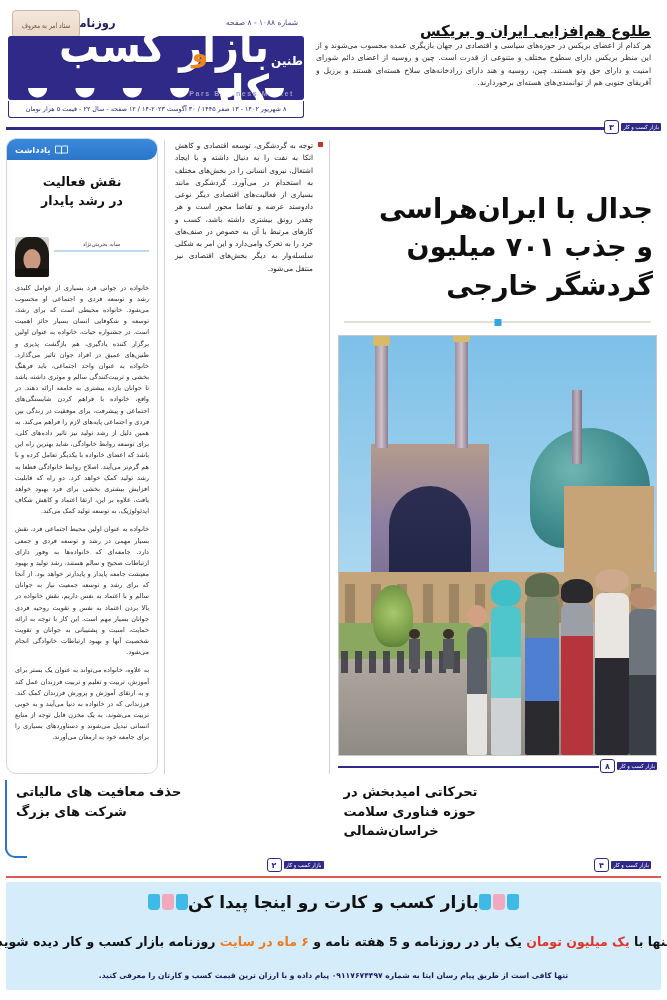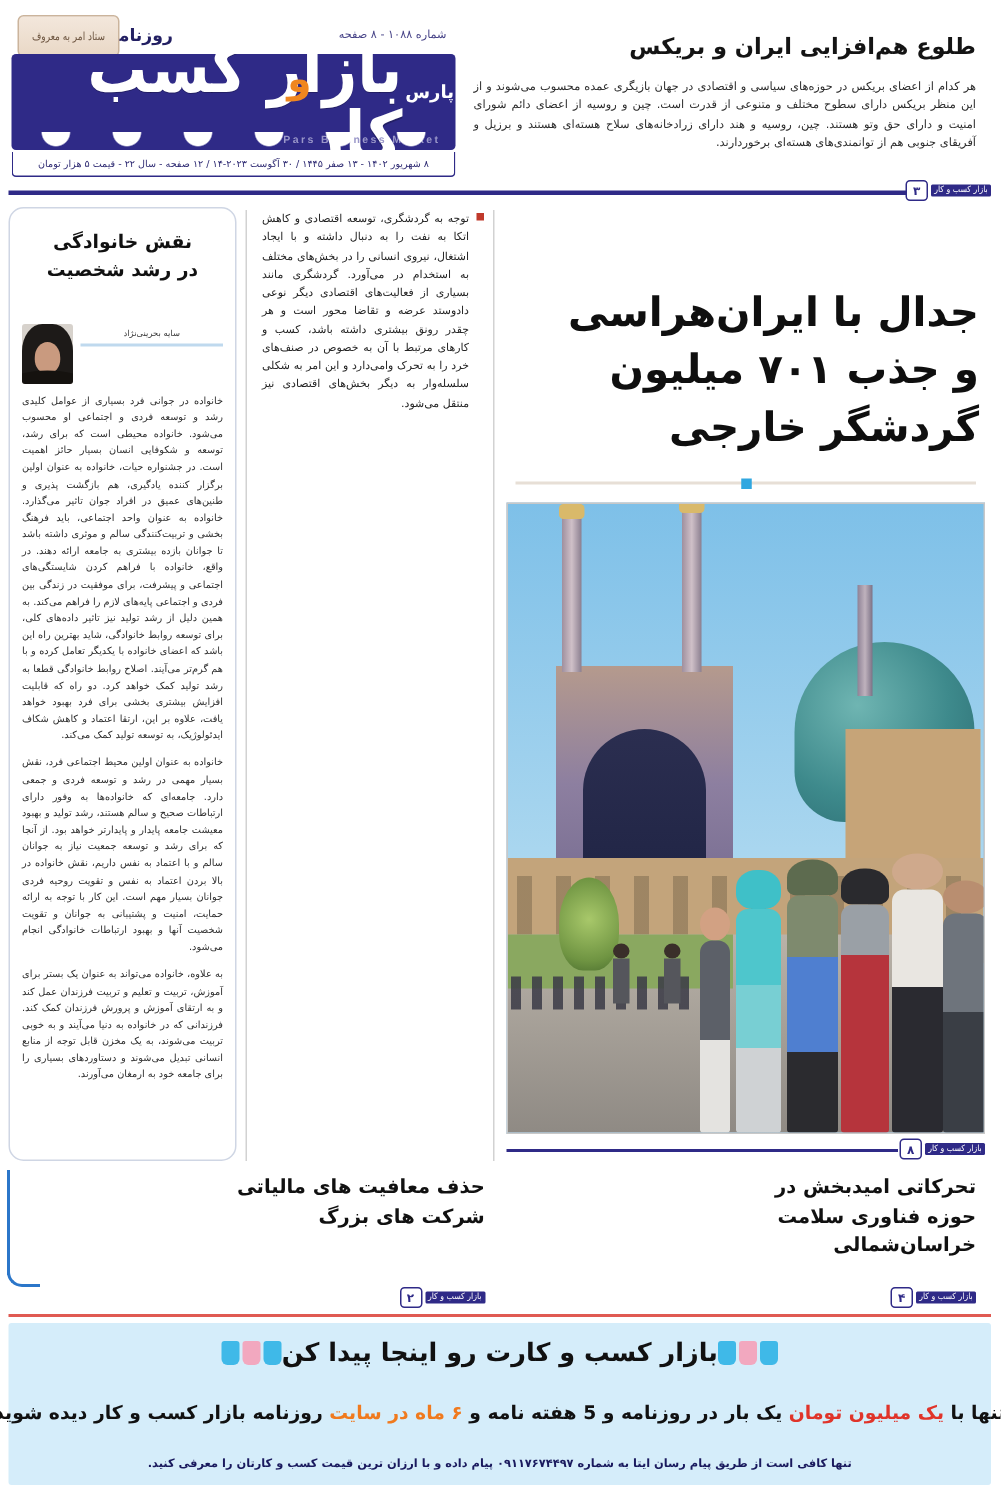--- a/index.html
+++ b/index.html
@@ -179,22 +179,22 @@
   .top-article {
     flex: 1;
     padding: 14px 10px 0 10px;
     text-align: right;
   }
   .top-article h2 {
     font-size: 15px;
     font-weight: bold;
     color: #141414;
     letter-spacing: -.4px;
-    margin-bottom: 12px;
     line-height: 1.2;
+    text-decoration: underline;
   }
   .top-article p {
     font-size: 7.6px;
     line-height: 1.62;
     color: #2c2c2c;
     text-align: justify;
     text-align-last: right;
   }
 
   
@@ -534,21 +534,21 @@
     display: flex;
     flex-direction: row-reverse;
     gap: 0;
     padding: 4px 6px 0 6px;
     height: 100px;
   }
   .teaser {
     flex: 1;
     position: relative;
     padding: 4px 10px 0 10px;
-    text-align: right;
+    text-align: left;
   }
   .teaser + .teaser { }
   .teaser-bracket {
     position: absolute;
     left: -1px; top: 2px; bottom: 24px;
     width: 2px;
     background: #2b76c9;
   }
   .teaser-curve {
     position: absolute;
@@ -665,21 +665,21 @@
         <div class="mast-issue">شماره ۱۰۸۸ - ۸ صفحه</div>
       </div>
 
       <div class="mast-seal">
         <span>ستاد امر به معروف</span>
       </div>
 
       <div class="mast-plate">
         <div class="mast-logo">
           <div class="mast-logo-main">بازار کسب کار</div>
-          <div class="mast-logo-pars">پارس</div>
+          <div class="mast-logo-pars">طنین</div>
         </div>
         <div class="mast-logo-accent">و</div>
         <div class="mast-latin">Pars Business Market</div>
       </div>
 
       <div class="mast-dateline">
         <span>۸ شهریور ۱۴۰۲ - ۱۳ صفر ۱۴۴۵ / ۳۰ آگوست ۲۰۲۳-۱۴ / ۱۲ صفحه - سال ۲۲ - قیمت ۵ هزار تومان</span>
       </div>
     </div>
 
@@ -695,24 +695,33 @@
       <div class="num">۳</div>
       <div class="logo-strip">
         <i>بازار کسب و کار</i>
       </div>
     </div>
   </div>
 
   <div class="body-grid">
 
     <div class="sidebar">
+      <div class="sidebar-head">
+        <span class="label">یادداشت</span>
+        <span>
+          <svg width="13" height="10" viewBox="0 0 26 20" aria-hidden="true">
+            <path d="M1 2h10c1.5 0 2 1 2 2v14c0-1-0.8-2-2-2H1z" fill="none" stroke="#ffffff" stroke-width="1.7"></path>
+            <path d="M25 2H15c-1.5 0-2 1-2 2v14c0-1 0.8-2 2-2h10z" fill="none" stroke="#ffffff" stroke-width="1.7"></path>
+          </svg>
+        </span>
+      </div>
 
       <div class="sidebar-title">
-        <div>نقش خانوادگی</div>
-        <div>در رشد شخصیت</div>
+        <div>نقش فعالیت</div>
+        <div>در رشد پایدار</div>
       </div>
 
       <div class="sidebar-author">
         <div class="avatar">
           <div class="hair"></div>
           <div class="face"></div>
           <div class="shoulders"></div>
         </div>
         <div class="author-name-wrap">
           <div class="author-name">سایه بحرینی‌نژاد</div>

